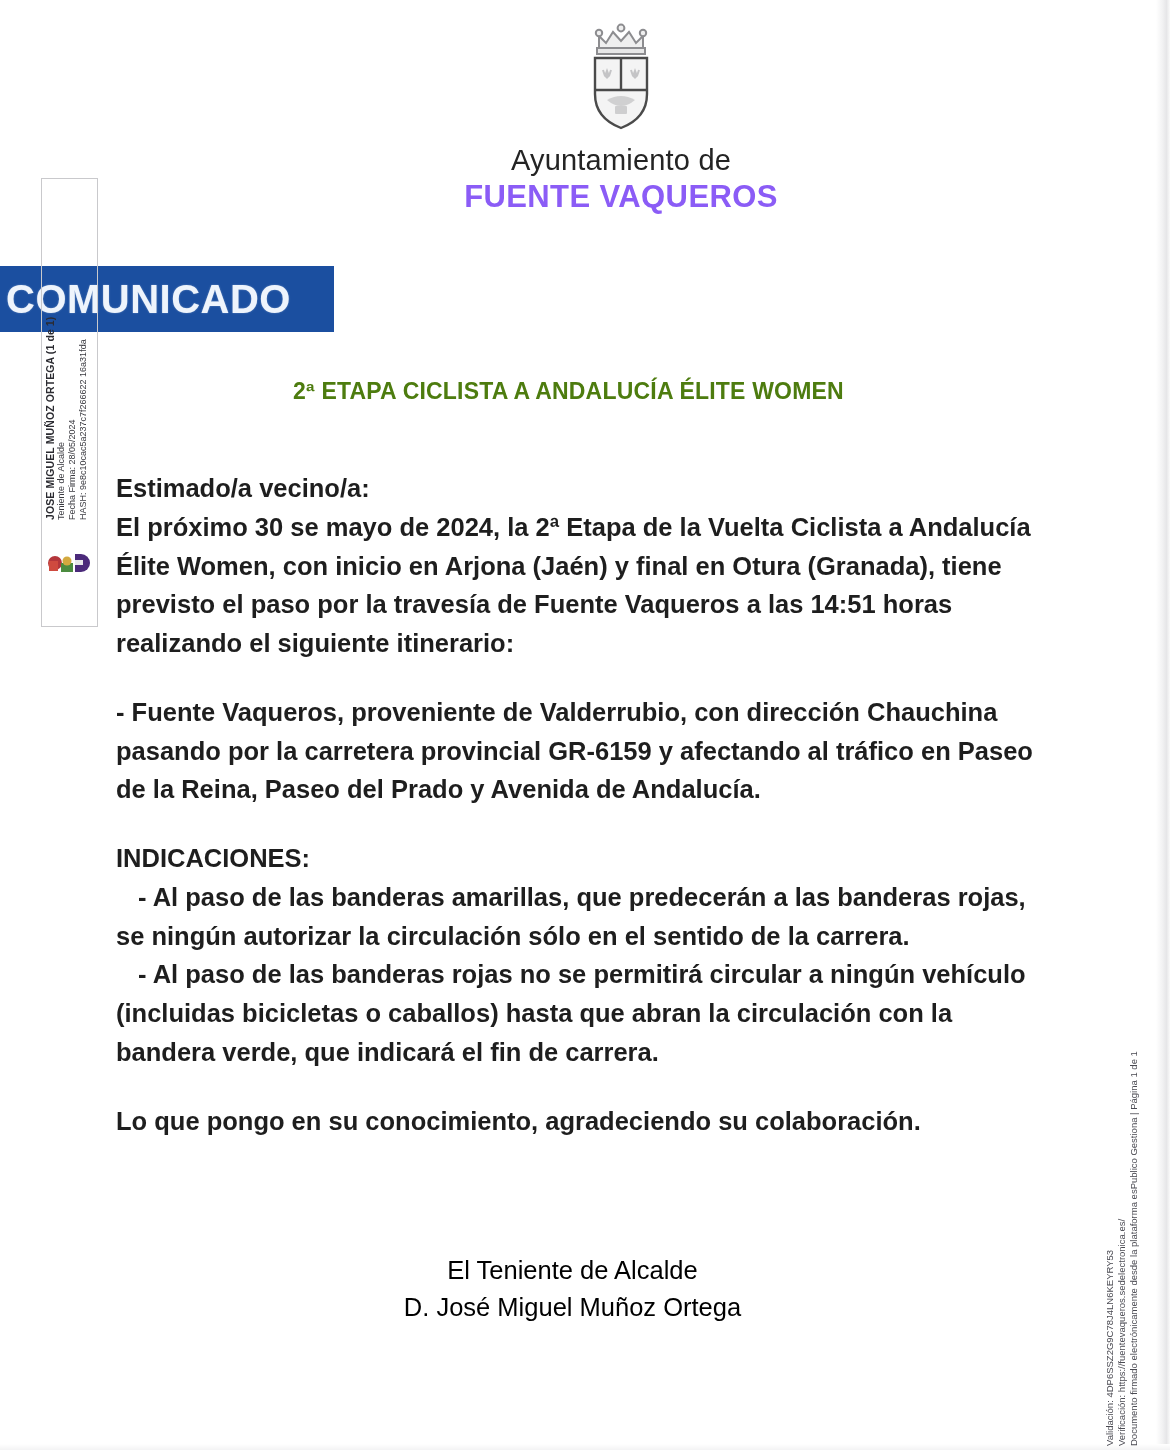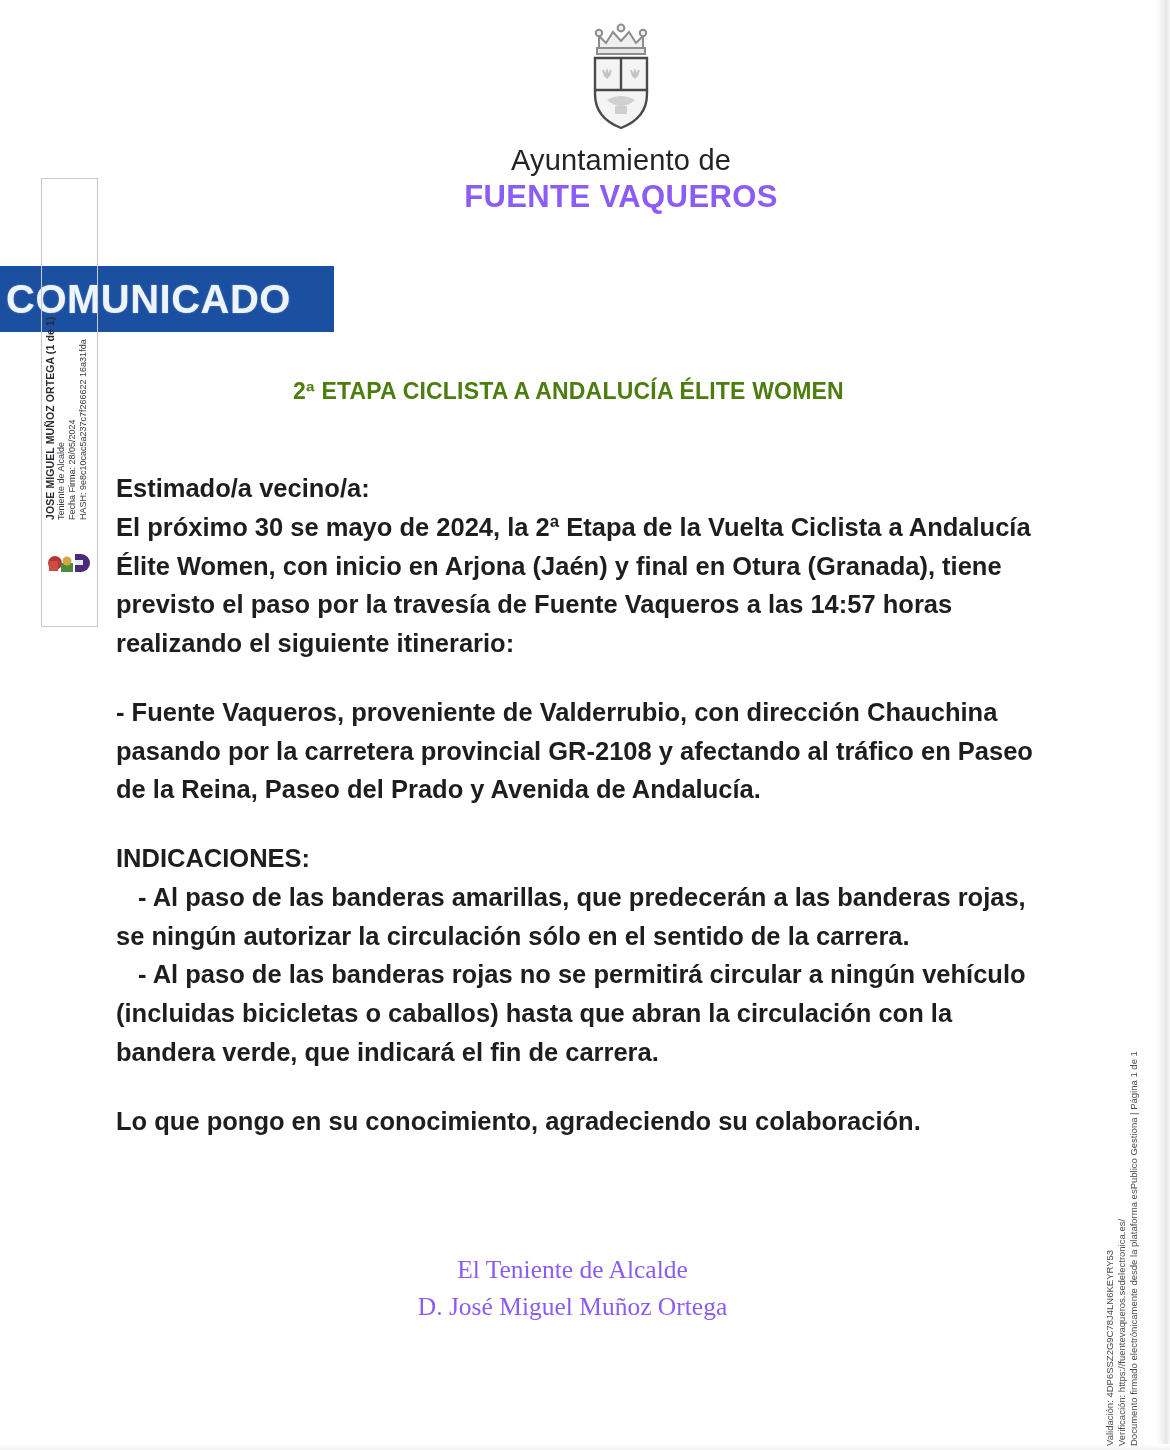--- a/index.html
+++ b/index.html
@@ -162,22 +162,21 @@
     font-size: 25.5px;
   }
   .signoff {
     margin: 112px 0 0 0;
     text-align: center;
     padding-right: 22px;
   }
   .signoff div {
     font-size: 25.5px;
     line-height: 1.45;
-    color: #8b5cf6;
-    font-family: Liberation Serif, serif;
+    color: #000000;
   }
 
   
   .val-wrap {
     position: absolute;
     left: 1104px;
     top: 1446px;
     transform: rotate(-90deg);
     transform-origin: left top;
     width: 520px;
@@ -248,23 +247,23 @@
       <path d="M30 6 h6 a9 9 0 0 1 0 18 h-6 z" fill="#4b2a7a"></path>
       <rect x="30" y="12" width="8" height="5" fill="#e8e8ea"></rect>
     </svg>
   </span>
 
   <div class="content">
 
     <div class="doc-title">2ª ETAPA CICLISTA A ANDALUCÍA ÉLITE WOMEN</div>
 
     <p class="body-par tight">Estimado/a vecino/a:</p>
-    <p class="body-par">El próximo 30 se mayo de 2024, la 2ª Etapa de la Vuelta Ciclista a Andalucía Élite Women, con inicio en Arjona (Jaén) y final en Otura (Granada), tiene previsto el paso por la travesía de Fuente Vaqueros a las 14:57 horas realizando el siguiente itinerario:</p>
-
-    <p class="body-par">- Fuente Vaqueros, proveniente de Valderrubio, con dirección Chauchina pasando por la carretera provincial  GR-2108 y afectando al tráfico en Paseo de la Reina, Paseo del Prado y Avenida de Andalucía.</p>
+    <p class="body-par">El próximo 30 se mayo de 2024, la 2ª Etapa de la Vuelta Ciclista a Andalucía Élite Women, con inicio en Arjona (Jaén) y final en Otura (Granada), tiene previsto el paso por la travesía de Fuente Vaqueros a las 14:51 horas realizando el siguiente itinerario:</p>
+
+    <p class="body-par">- Fuente Vaqueros, proveniente de Valderrubio, con dirección Chauchina pasando por la carretera provincial  GR-6159 y afectando al tráfico en Paseo de la Reina, Paseo del Prado y Avenida de Andalucía.</p>
 
     <p class="body-par tight">INDICACIONES:</p>
     <p class="body-par tight"><span class="indent"></span><span>- Al paso de las banderas amarillas, que predecerán a las banderas rojas, se ningún autorizar la circulación sólo en el sentido de la carrera.</span></p>
     <p class="body-par"><span class="indent"></span><span>- Al paso de las banderas rojas no se permitirá circular a ningún vehículo (incluidas bicicletas o caballos) hasta que abran la circulación con la bandera verde, que indicará el fin de carrera.</span></p>
 
     <p class="body-par closing">Lo que pongo en su conocimiento, agradeciendo su colaboración.</p>
 
 
     <div class="signoff">
       <div>El Teniente de Alcalde</div>

